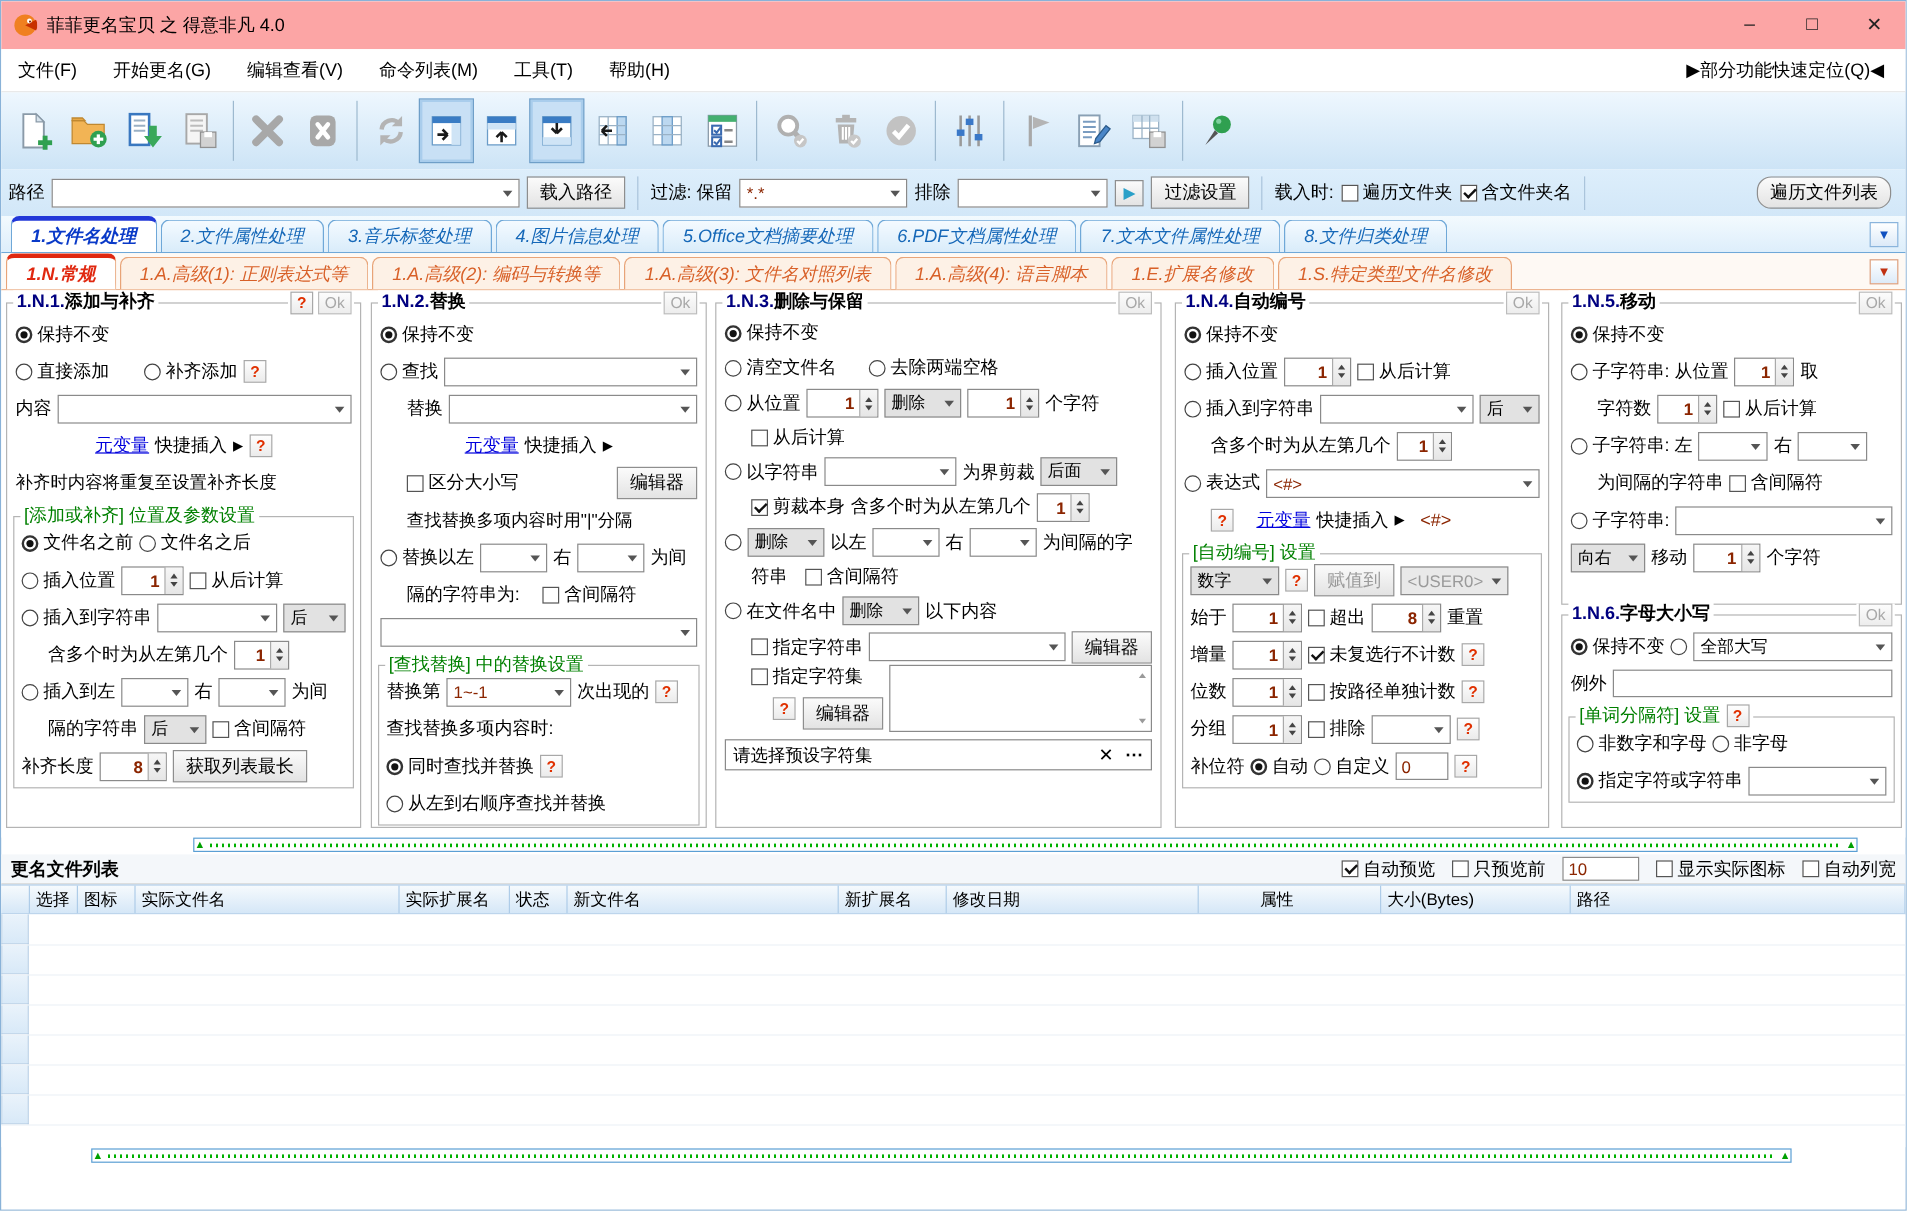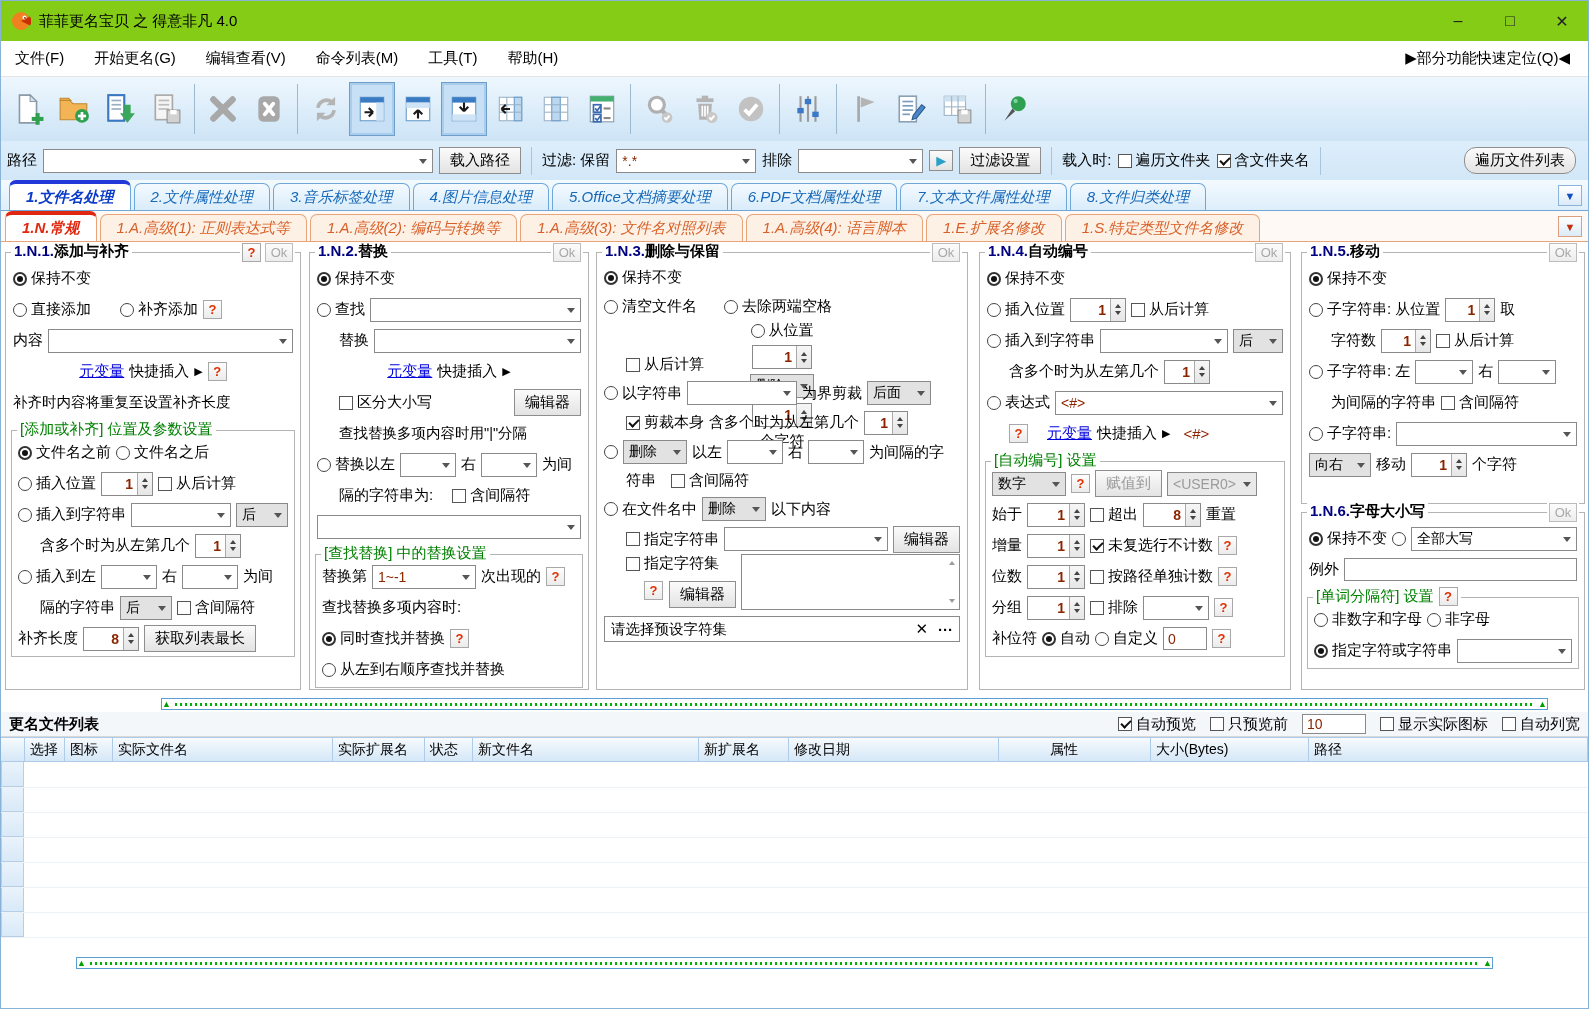--- a/index.html
+++ b/index.html
@@ -1,19 +1,19 @@
 <!DOCTYPE html>
 <html><head>
 <meta charset="utf-8">
 <style>
   html,body{margin:0;padding:0;background:#e8e8e8;font-family:"Liberation Sans","DejaVu Sans",sans-serif;}
   *{box-sizing:border-box;}
   .win{position:relative;width:1589px;height:1009px;background:#fff;border:1px solid #89b2d8;overflow:hidden;font-size:15px;color:#000;}
   
-  .titlebar{position:absolute;left:0;top:0;right:0;height:40px;background:#84cc16;display:flex;align-items:center;padding-left:10px;}
+  .titlebar{position:absolute;left:0;top:0;right:0;height:40px;background:#fca5a5;display:flex;align-items:center;padding-left:10px;}
   .title-txt{font-size:15px;margin-left:8px;}
   .winbtns{position:absolute;right:0;top:0;height:40px;display:flex;}
   .winbtn{width:52px;height:40px;display:flex;align-items:center;justify-content:center;font-size:16px;color:#222;}
   
   .menubar{position:absolute;left:0;top:40px;right:0;height:36px;background:#fff;display:flex;align-items:center;padding-left:14px;gap:30px;border-bottom:1px solid #e4e4e4;}
   .menu-item{font-size:15px;}
   .quick{position:absolute;right:18px;font-size:15px;}
   
   .toolbar{position:absolute;left:0;top:76px;right:0;height:64px;background:linear-gradient(#eef7fe,#cde4f6);display:flex;align-items:center;padding-left:4px;}
   .tb{width:46px;height:54px;display:flex;align-items:center;justify-content:center;border:1px solid transparent;flex:none;}
@@ -623,21 +623,21 @@
       <div class="pr" style="height:29px;">
           <span class="opt">
             <i class="rb"></i>
             <span class="lb">清空文件名</span>
           </span>
           <span class="opt" style="margin-left:22px;">
             <i class="rb"></i>
             <span class="lb">去除两端空格</span>
           </span>
         </div>
-      <div class="pr" style="height:30px;flex-direction:column;">
+      <div class="pr" style="height:30px;">
           <span class="opt">
             <i class="rb"></i>
             <span class="lb">从位置</span>
           </span>
           <span class="spn" style="width:60px;">
             <b class="v">1</b>
             <span class="ar">
               <i class="u"></i>
               <i class="d"></i>
             </span>

